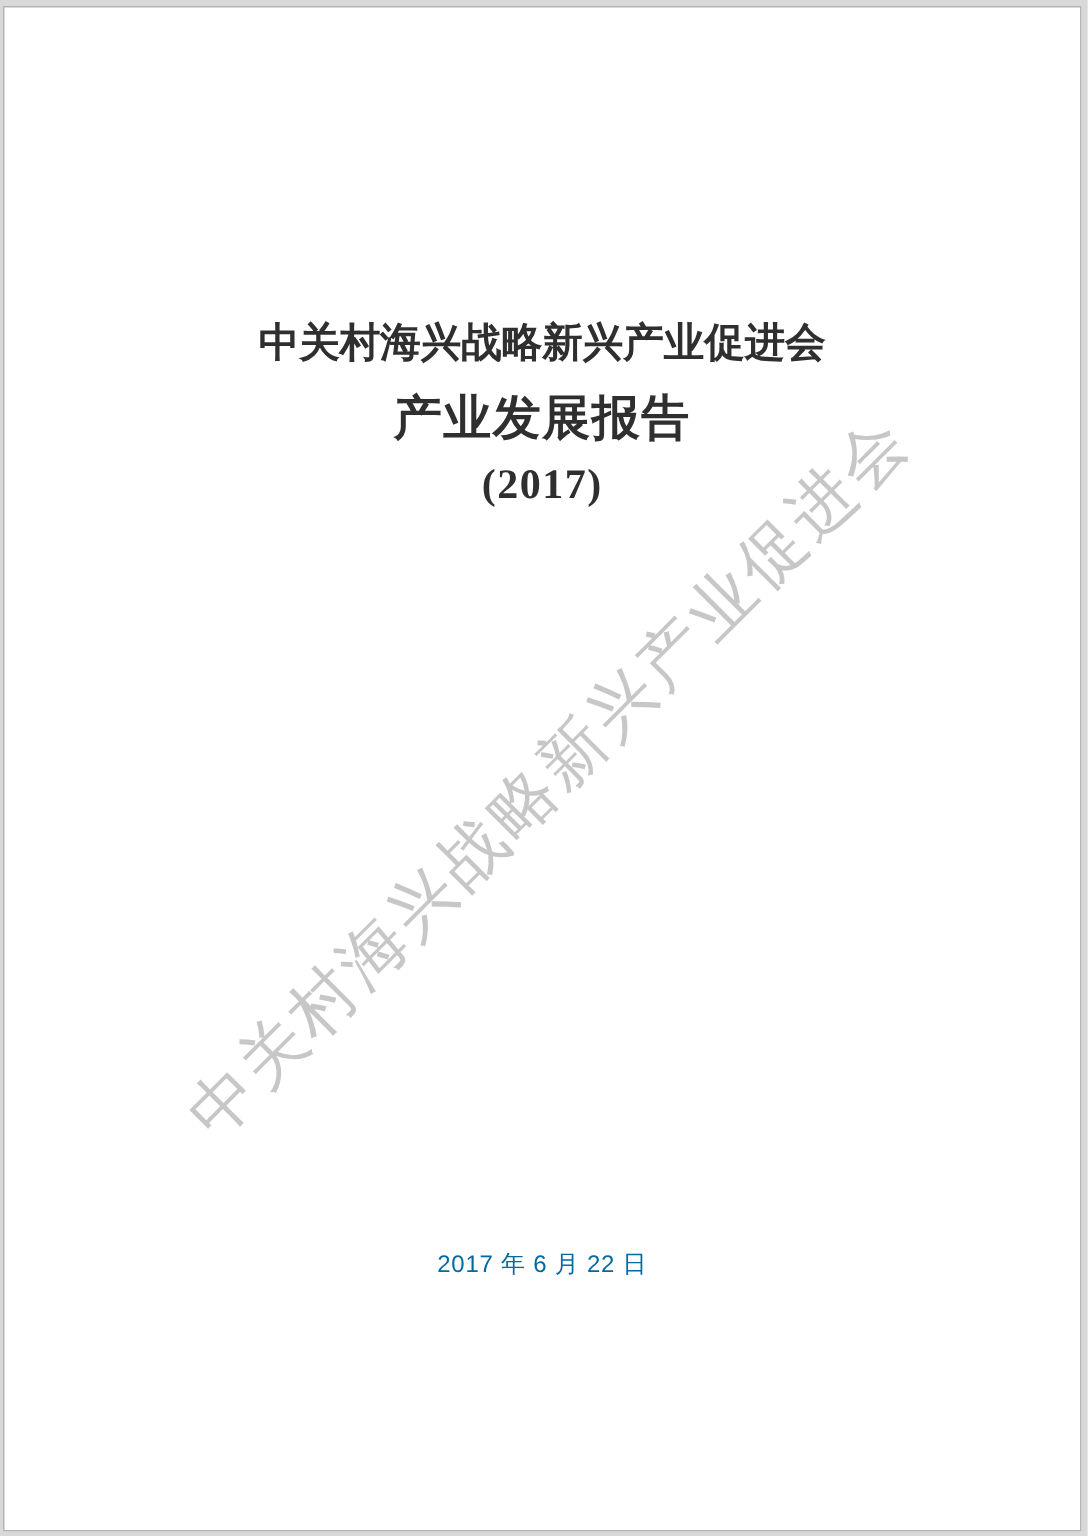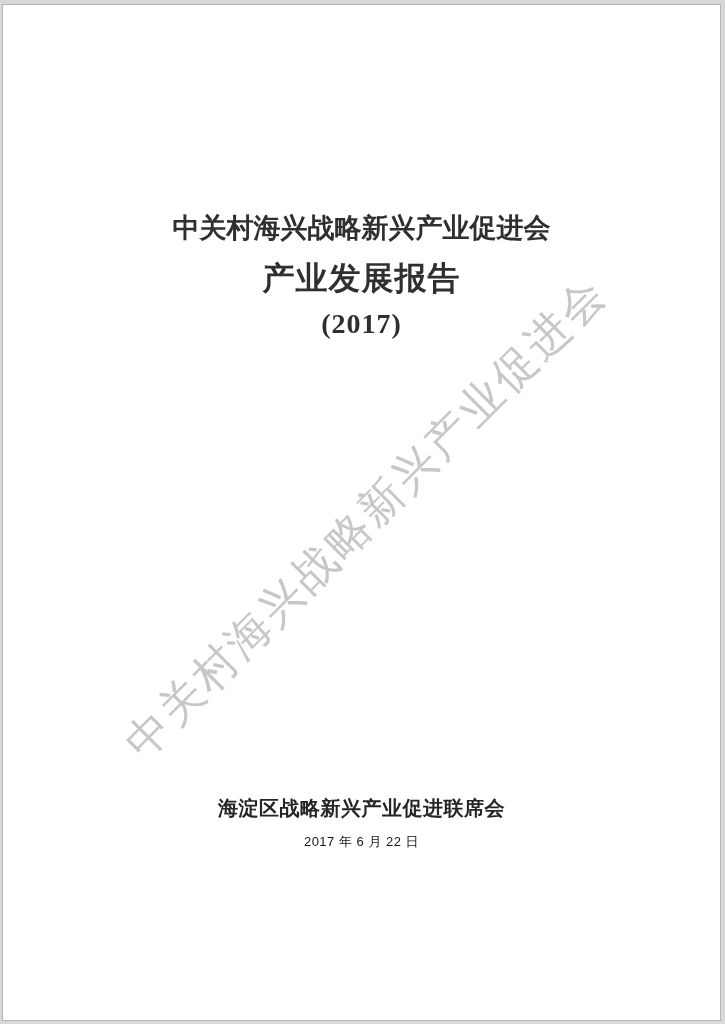--- a/index.html
+++ b/index.html
@@ -65,39 +65,38 @@
     font-family: "Liberation Sans", "DejaVu Sans", sans-serif;
     letter-spacing: 0.5px;
   }
 
   .footer-date {
     position: absolute;
     top: 828px;
     left: 0;
     width: 100%;
     text-align: center;
-    font-size: 13px;
+    font-size: 16px;
     font-weight: 400;
-    color: #0f172a;
+    color: #0369a1;
     font-family: "Liberation Sans", "DejaVu Sans", sans-serif;
     letter-spacing: 0.5px;
   }
 </style>
 </head>
 <body>
 
 <div class="canvas">
   <div class="sheet">
 
     <div class="watermark">中关村海兴战略新兴产业促进会</div>
 
     <div class="title-line title-line-1">中关村海兴战略新兴产业促进会</div>
 
     <div class="title-line title-line-2">产业发展报告</div>
 
     <div class="title-line title-line-3">(2017)</div>
 
-    <div class="footer-org">海淀区战略新兴产业促进联席会</div>
 
     <div class="footer-date">2017 年 6 月 22 日</div>
 
   </div>
 </div>
 
 </body></html>

